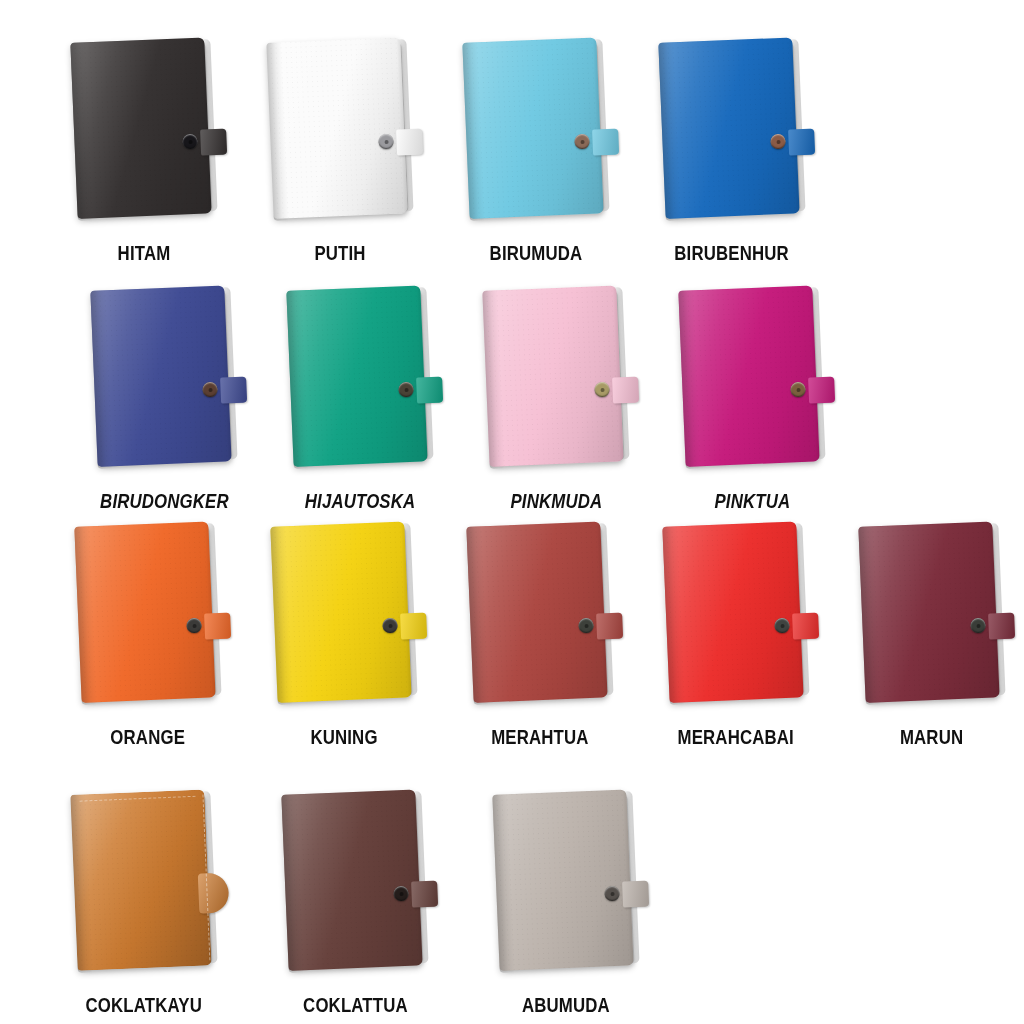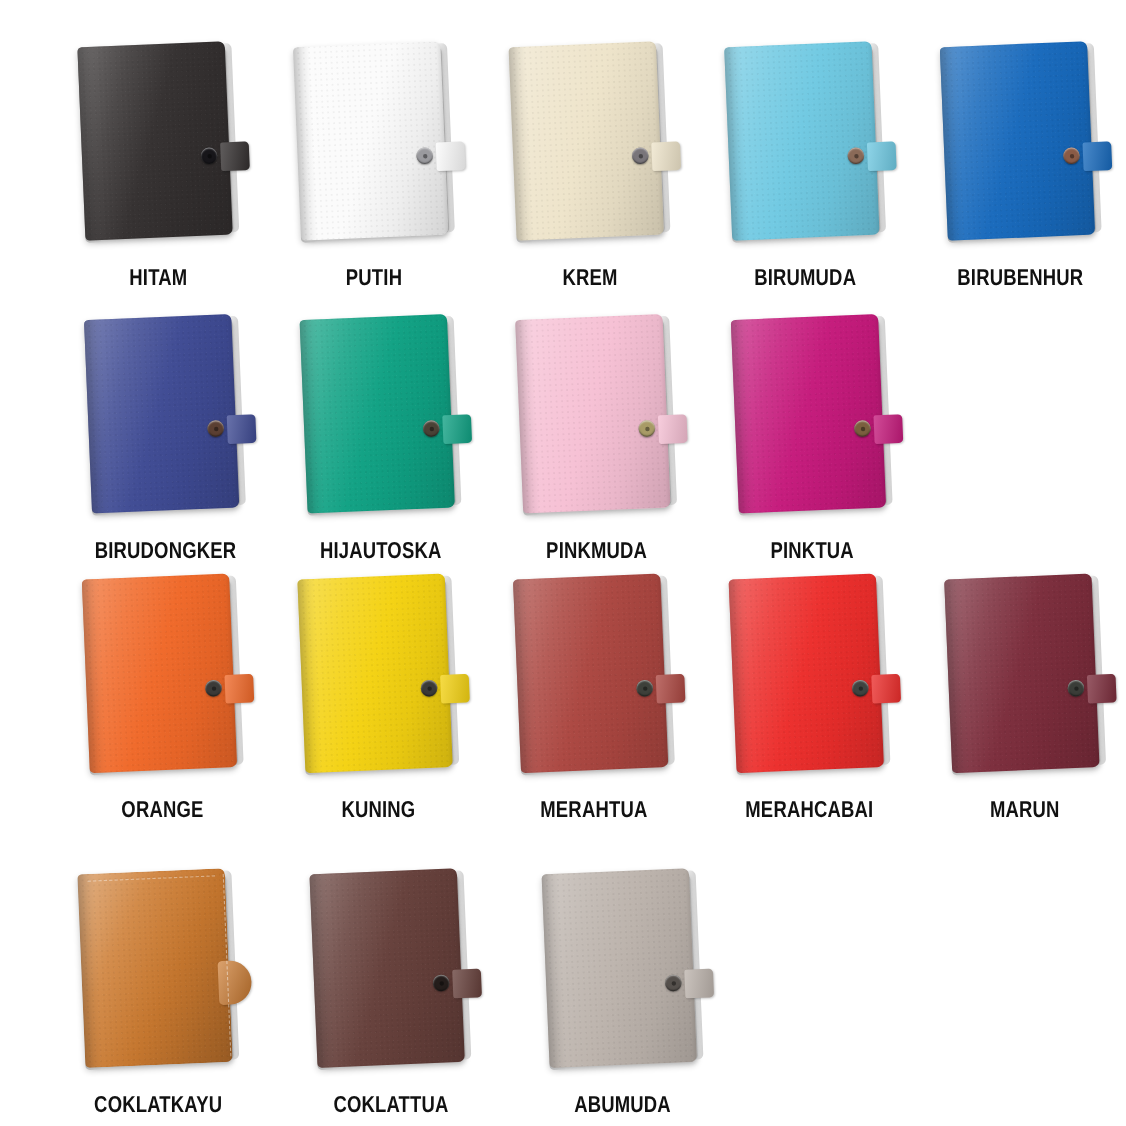--- a/index.html
+++ b/index.html
@@ -19,21 +19,21 @@
   }
 
   .row {
     position:absolute;
     left:0; width:1024px;
     display:flex;
     justify-content:flex-start;
     align-items:flex-end;
   }
   .row-1 { top:14px;  height:250px; padding-left:46px; }
-  .row-2 { top:262px; height:250px; padding-left:52px; }
+  .row-2 { top:262px; height:250px; padding-left:66px;font-style:italic; }
   .row-3 { top:496px; height:252px; padding-left:50px; }
   .row-4 { top:760px; height:256px; padding-left:46px;gap:15px; }
 
   .cell {
     width:196px;
     height:100%;
     display:flex;
     flex-direction:column;
     align-items:center;
     justify-content:flex-end;
@@ -249,35 +249,20 @@
           <div class="stitch"></div>
           <div class="stitch-top"></div>
           <div class="strap"></div>
           <div class="snap"></div>
         </div>
       </div>
       <div class="label">PUTIH</div>
     </div>
     <div class="cell">
       <div class="product">
-        <div class="book-wrap" style="--c: #EEE4CA; --snap: #79757a;">
-          <div class="pages"></div>
-          <div class="cover"></div>
-          <div class="spine"></div>
-          <div class="edge"></div>
-          <div class="stitch"></div>
-          <div class="stitch-top"></div>
-          <div class="strap"></div>
-          <div class="snap"></div>
-        </div>
-      </div>
-      <div class="label">KREM</div>
-    </div>
-    <div class="cell">
-      <div class="product">
         <div class="book-wrap" style="--c: #6FC9E2; --snap: #8a6a58;">
           <div class="pages"></div>
           <div class="cover"></div>
           <div class="spine"></div>
           <div class="edge"></div>
           <div class="stitch"></div>
           <div class="stitch-top"></div>
           <div class="strap"></div>
           <div class="snap"></div>
         </div>

